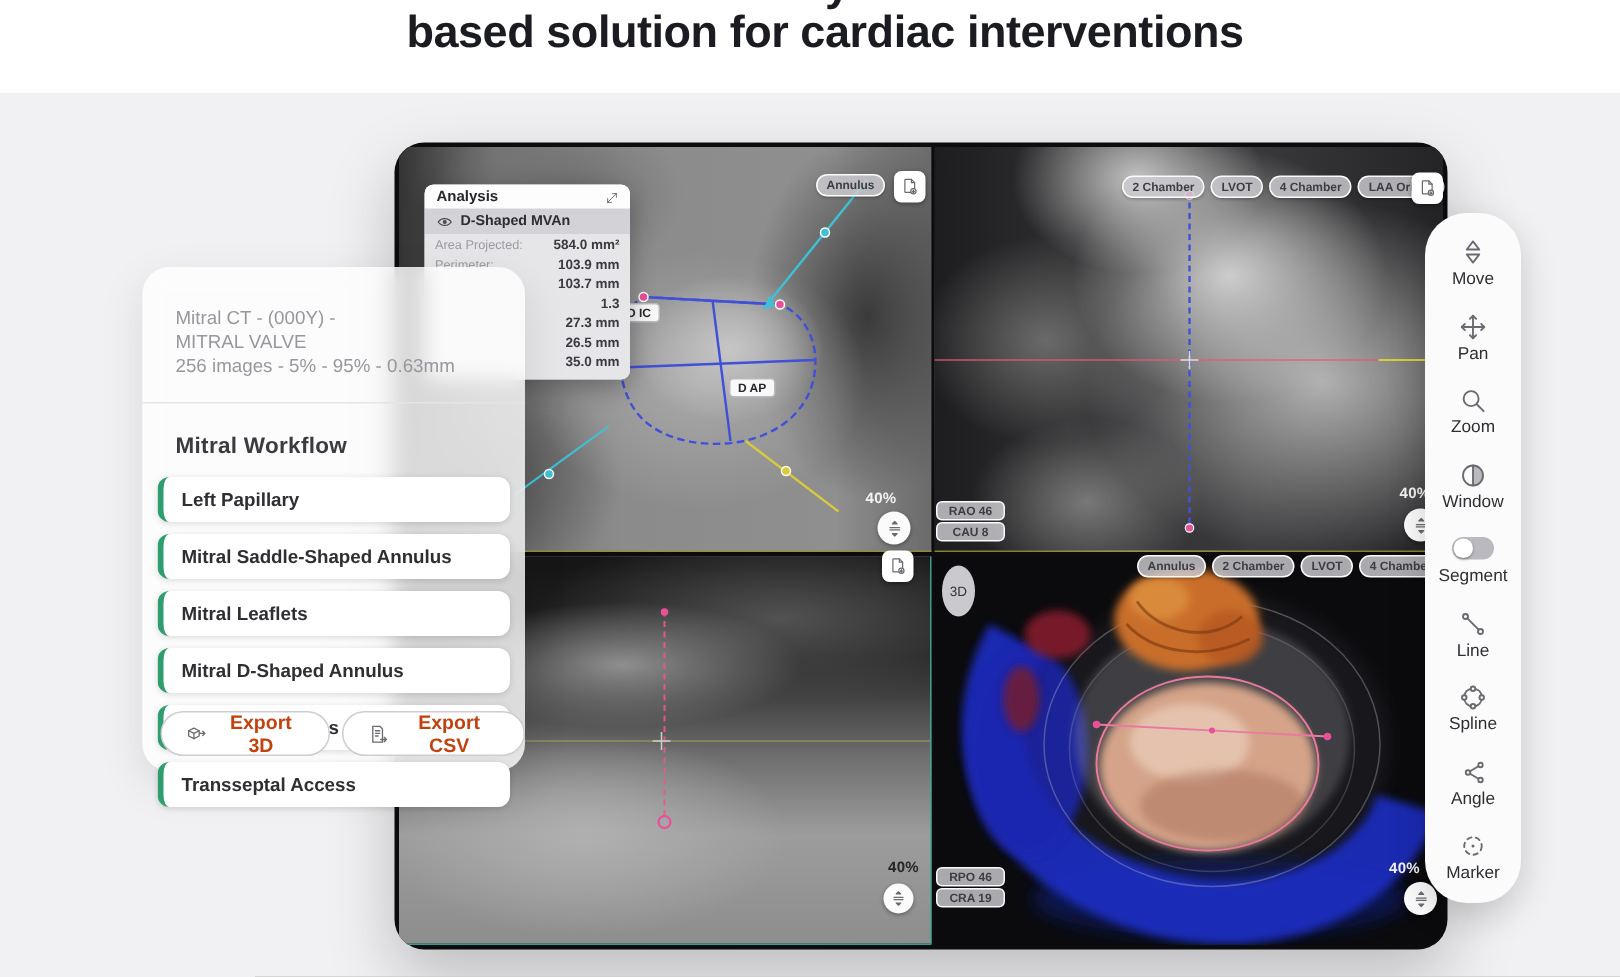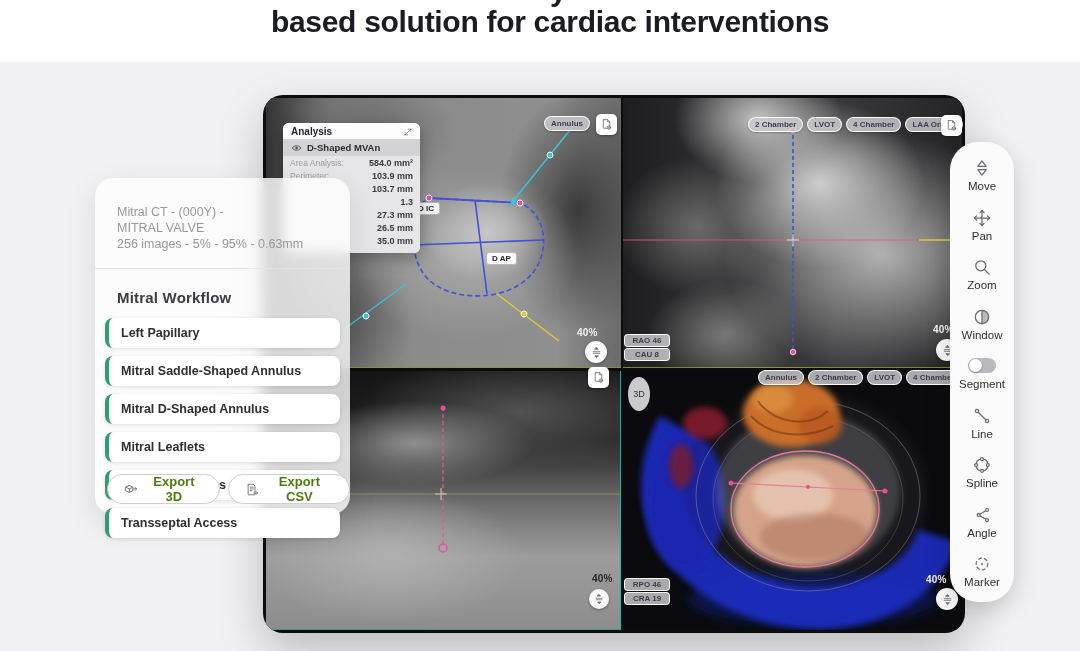--- a/index.html
+++ b/index.html
@@ -68,21 +68,21 @@
 
   
   .sidebar { position:absolute; left:95px; top:178px; width:255px; height:336px; background:rgba(255,255,255,0.80); backdrop-filter:blur(7px); border-radius:18px; z-index:10; box-shadow:0 10px 30px rgba(0,0,0,0.10); }
   .study { padding:26px 22px 0; font-size:12.5px; color:#97979e; line-height:16px; }
   .sb-div { height:1px; background:#e4e4e8; margin:16px 0 0; }
   .wf-title { padding:20px 22px 12px; font-size:15px; font-weight:700; color:#3a3a40; letter-spacing:0.2px; }
   .wf-list { padding:0 10px 0 10px; display:flex; flex-direction:column; gap:8px; }
   .wf-item { background:#fff; border-radius:8px; height:30px; display:flex; align-items:center; box-shadow:0 1px 4px rgba(0,0,0,0.13); border-left:4px solid #2f9e6e; cursor:pointer; }
   .wf-item span { font-size:12.5px; font-weight:700; color:#2e2e33; padding-left:12px; }
   .exports { position:absolute; left:12px; bottom:10px; display:flex; gap:8px; }
-  .exp-btn { display:flex; align-items:center; gap:7px; border:1px solid #cdcdd3; background:#fff; border-radius:17px; height:30px; padding:0 16px; font-size:13px; font-weight:700; color:#4d7c0f; cursor:pointer; }
+  .exp-btn { display:flex; align-items:center; gap:7px; border:1px solid #cdcdd3; background:#fff; border-radius:17px; height:30px; padding:0 16px; font-size:13px; font-weight:700; color:#c2410c; cursor:pointer; }
 
   
   .toolbar { position:absolute; left:950px; top:142px; width:64px; height:460px; background:#fbfbfc; border-radius:28px; z-index:12; box-shadow:0 8px 24px rgba(0,0,0,0.18); display:flex; flex-direction:column; justify-content:space-between; padding:16px 0 14px; }
   .tool { display:flex; flex-direction:column; align-items:center; gap:2px; cursor:pointer; }
   .tool .tl { font-size:11.5px; color:#2f2f33; }
   .toggle { width:28px; height:15px; border-radius:8px; background:#b9b9bf; position:relative; margin:2px 0 3px; }
   .toggle .knob { position:absolute; left:1px; top:1px; width:13px; height:13px; border-radius:50%; background:#fff; box-shadow:0 1px 2px rgba(0,0,0,0.3); }
   .icn { stroke:#6a6a70; fill:none; stroke-width:1.5; stroke-linecap:round; stroke-linejoin:round; }
 </style>
 </head>
@@ -262,21 +262,21 @@
     </div>
     <div class="meas-name">
       <svg width="11" height="8" viewBox="0 0 16 12">
           <path d="M1.5 6 C4.5 1.5 11.5 1.5 14.5 6 C11.5 10.5 4.5 10.5 1.5 6 Z" fill="none" stroke="#4a4a50" stroke-width="1.3"></path>
           <circle cx="8" cy="6" r="2" fill="#4a4a50"></circle>
         </svg>
       <span class="nm">D-Shaped MVAn</span>
     </div>
     <div class="meas-rows">
       <div class="mrow">
-          <span class="lb">Area Analysis:</span>
+          <span class="lb">Area Projected:</span>
           <span class="vl">584.0 mm²</span>
         </div>
       <div class="mrow">
           <span class="lb">Perimeter:</span>
           <span class="vl">103.9 mm</span>
         </div>
       <div class="mrow">
           <span class="lb"></span>
           <span class="vl">103.7 mm</span>
         </div>
@@ -308,24 +308,24 @@
     <div class="sb-div"></div>
     <div class="wf-title">Mitral Workflow</div>
     <div class="wf-list">
       <div class="wf-item">
           <span>Left Papillary</span>
         </div>
       <div class="wf-item">
           <span>Mitral Saddle-Shaped Annulus</span>
         </div>
       <div class="wf-item">
+          <span>Mitral Leaflets</span>
+        </div>
+      <div class="wf-item">
           <span>Mitral D-Shaped Annulus</span>
-        </div>
-      <div class="wf-item">
-          <span>Mitral Leaflets</span>
         </div>
       <div class="wf-item">
           <span>Papillary Muscles</span>
         </div>
       <div class="wf-item">
           <span>Transseptal Access</span>
         </div>
     </div>
     <div class="exports">
       <button class="exp-btn">

